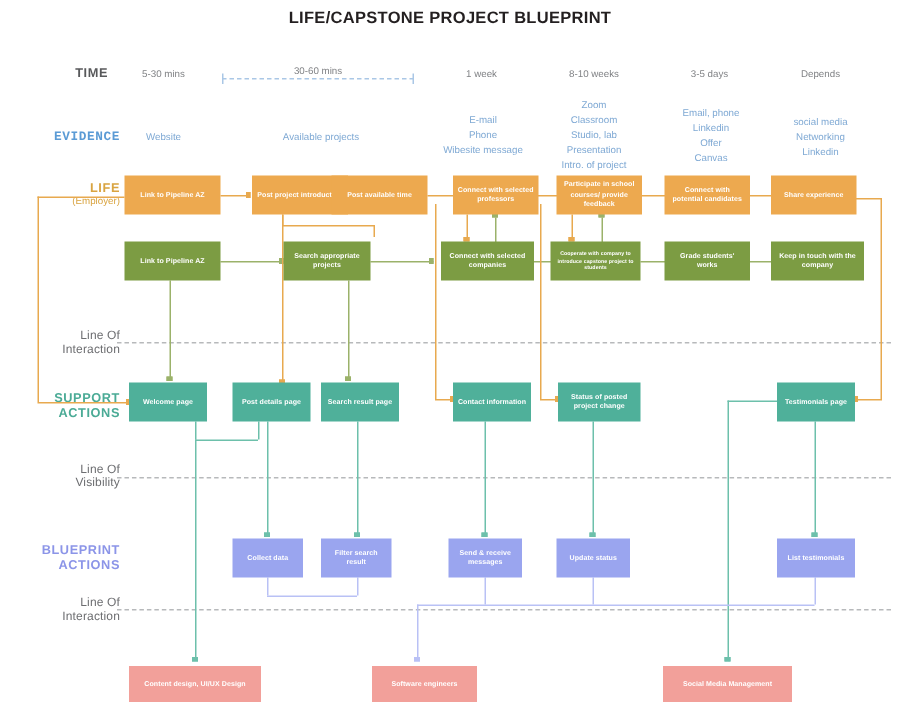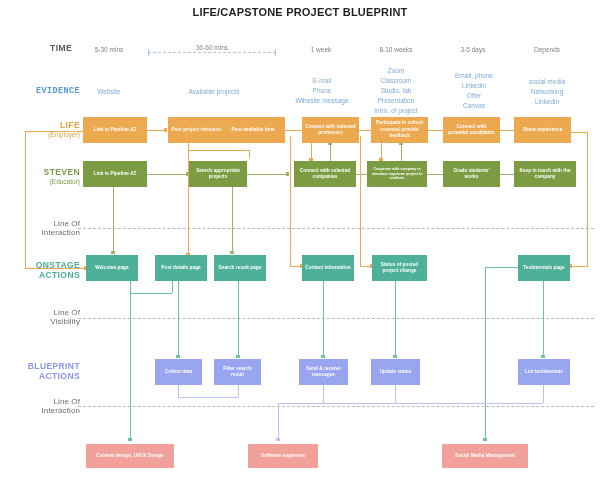--- a/index.html
+++ b/index.html
@@ -110,32 +110,28 @@
 
   <div class="rowlabel lbl-evid">
     <span class="main">EVIDENCE</span>
   </div>
 
   <div class="rowlabel lbl-jill">
     <span class="main">LIFE</span>
     <span class="sub">(Employer)</span>
   </div>
 
-  <div class="rowlabel lbl-steven">
-    <span class="main">STEVEN</span>
-    <span class="sub">(Educator)</span>
-  </div>
 
   <div class="rowlabel soft lbl-loi1">
     <span class="main">Line Of</span>
     <span class="main">Interaction</span>
   </div>
 
   <div class="rowlabel lbl-onstage">
-    <span class="main">ONSTAGE</span>
+    <span class="main">SUPPORT</span>
     <span class="main">ACTIONS</span>
   </div>
 
   <div class="rowlabel soft lbl-lov">
     <span class="main">Line Of</span>
     <span class="main">Visibility</span>
   </div>
 
   <div class="rowlabel lbl-backst">
     <span class="main">BLUEPRINT</span>

